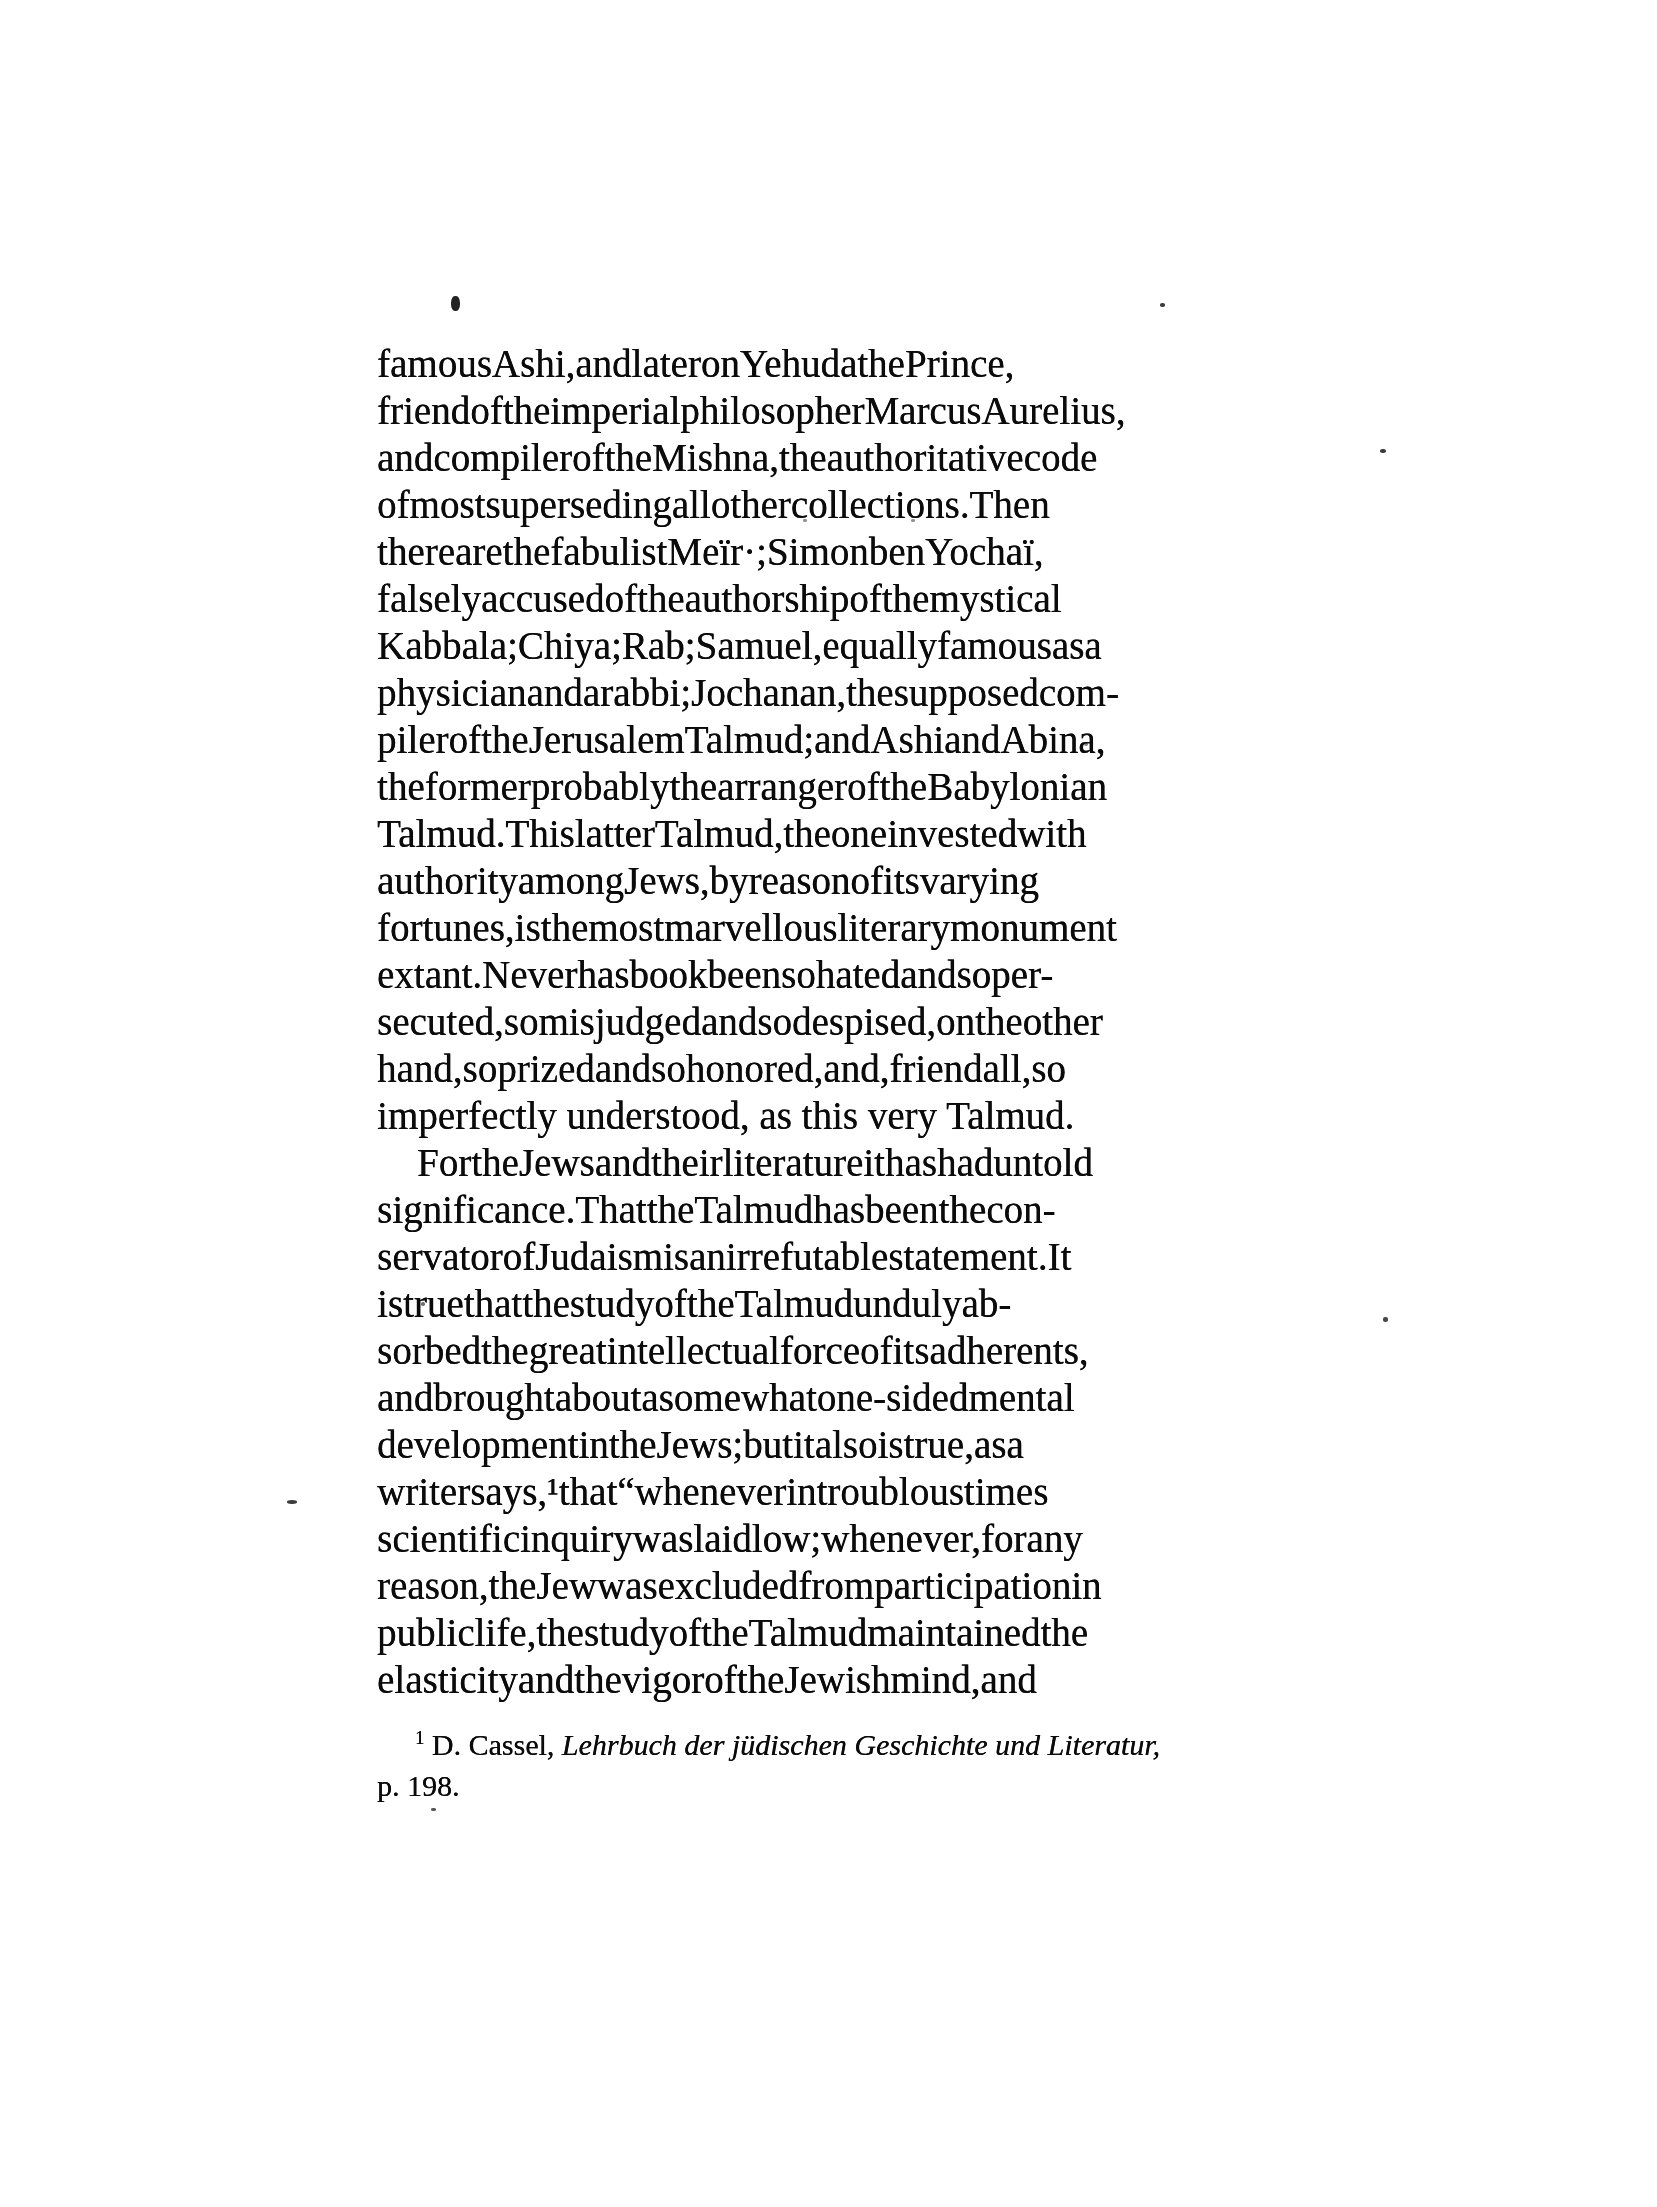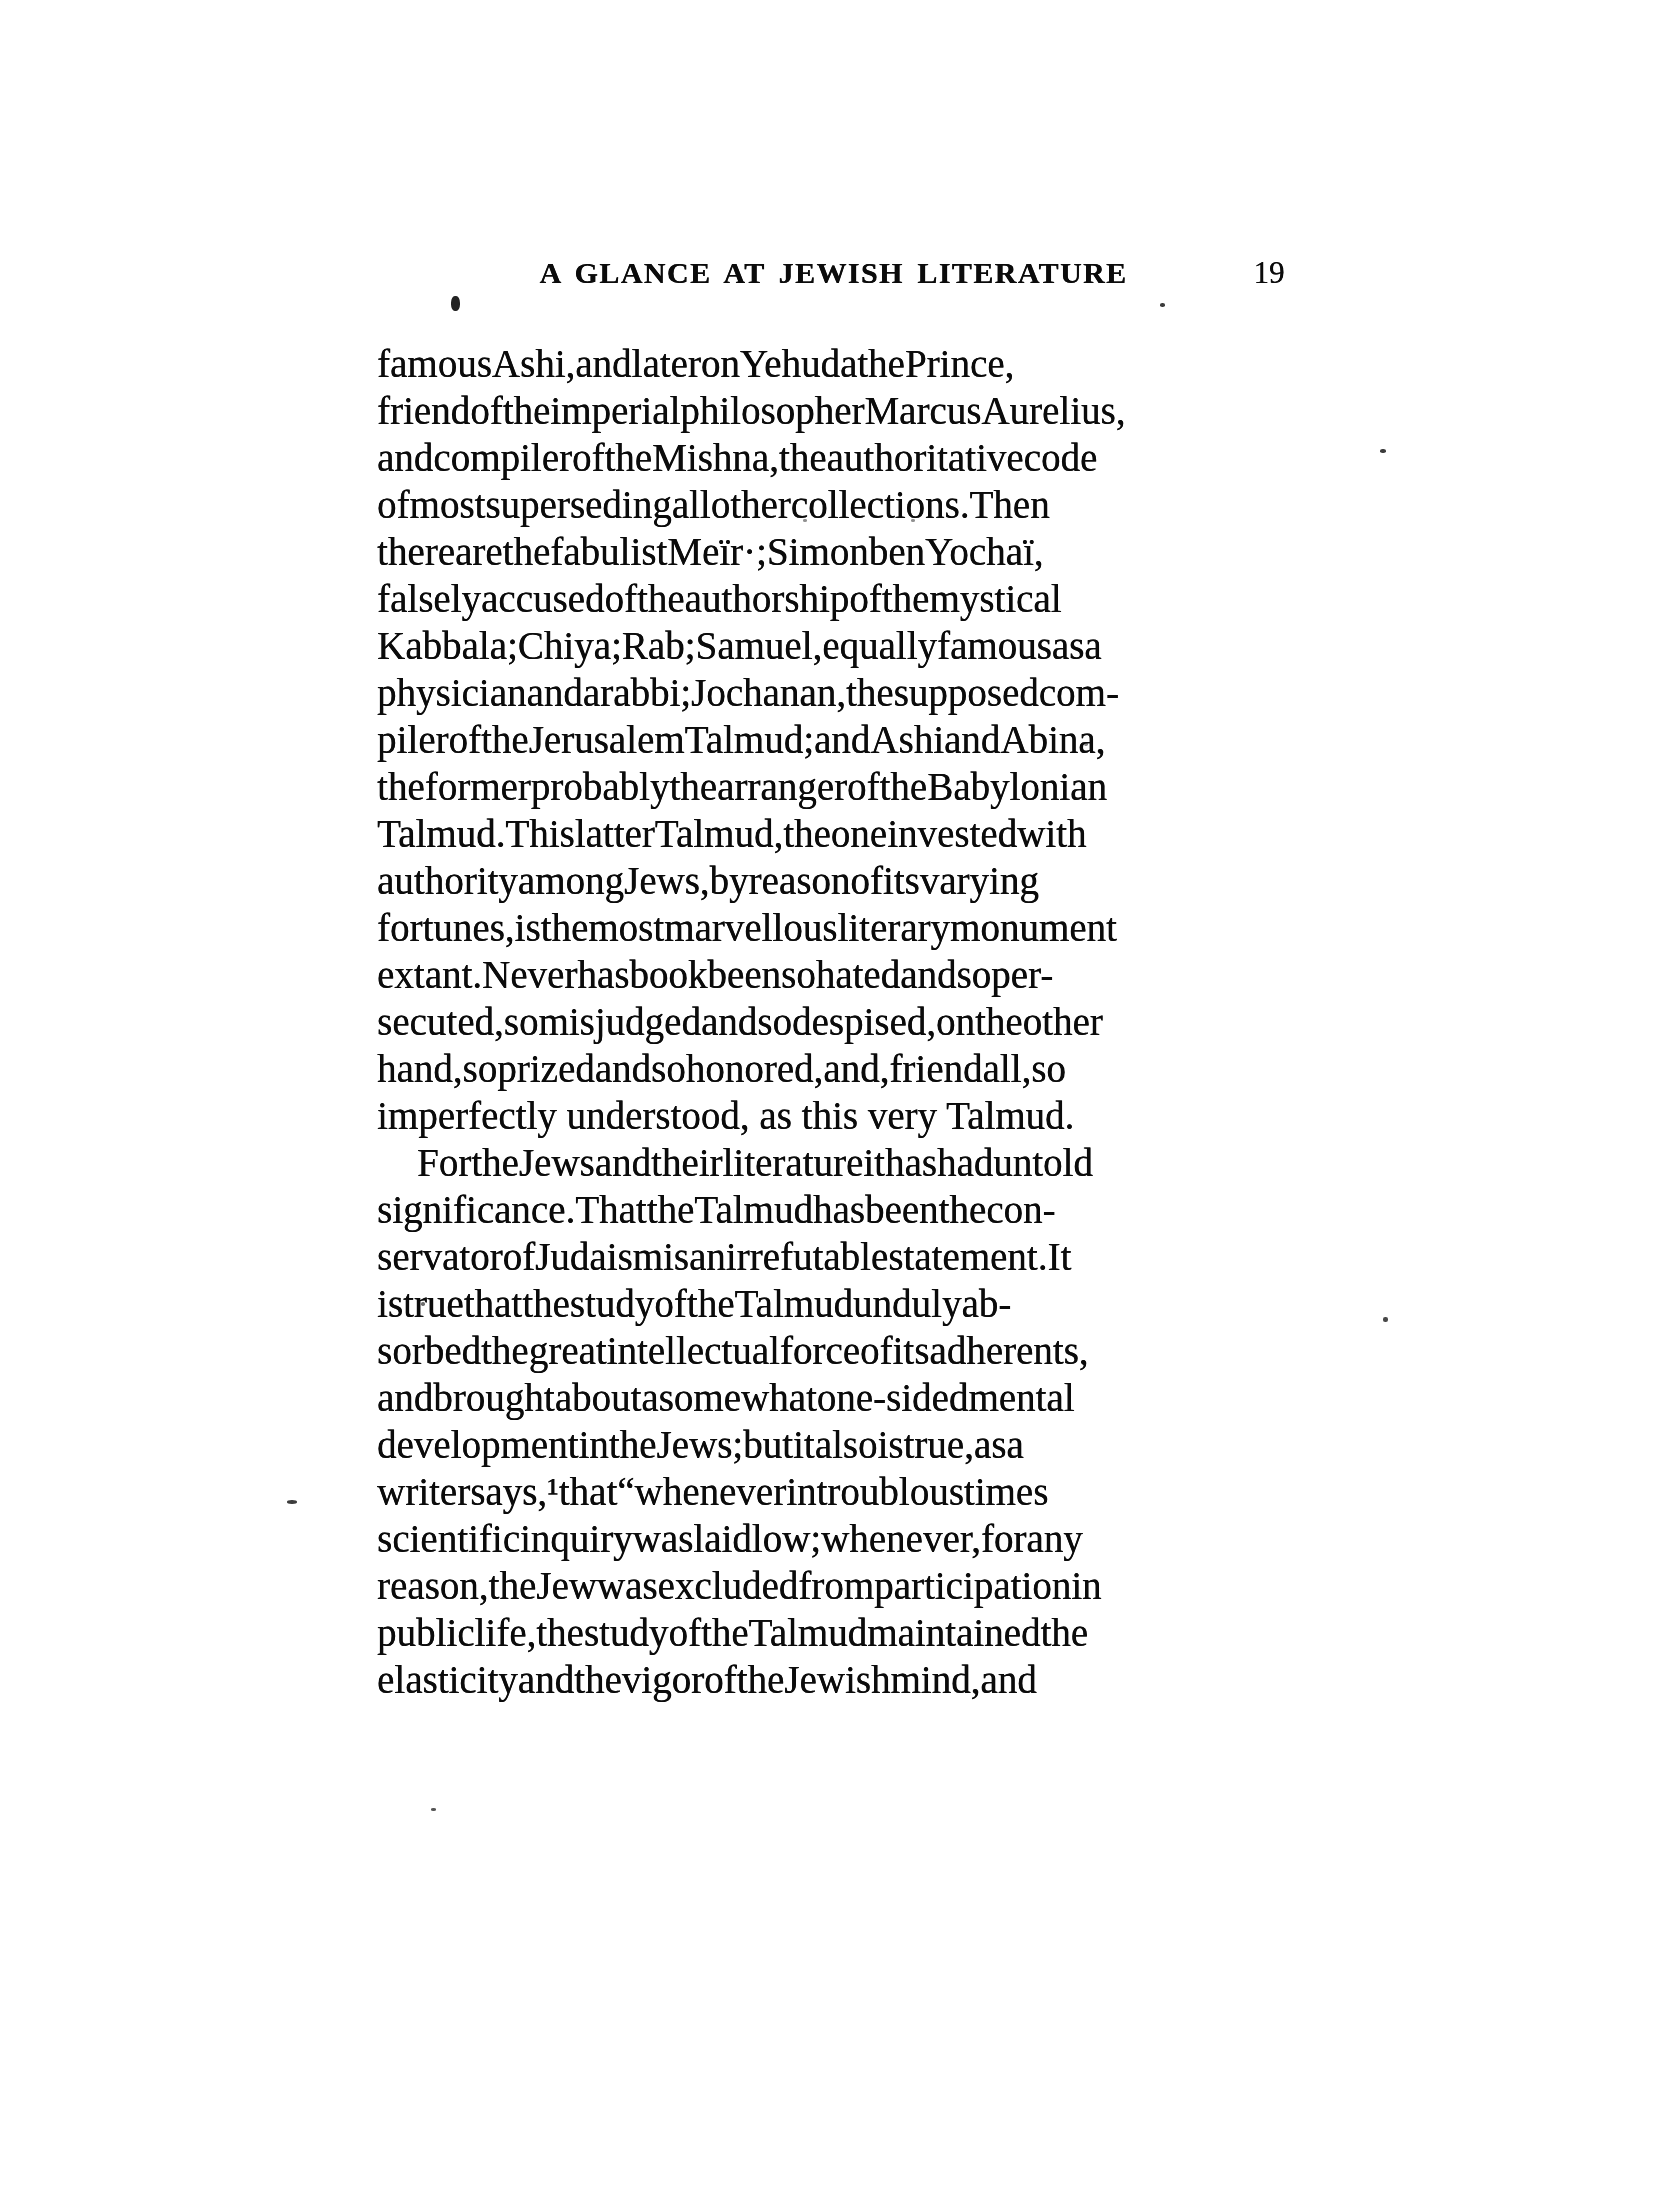--- a/index.html
+++ b/index.html
@@ -53,24 +53,20 @@
   .fn-line1 { padding-left: 38px; }
   .fn-sup { font-size: 0.62em; vertical-align: super; }
   .it { font-style: italic; }
   .speck { position: absolute; border-radius: 45%; }
 </style>
 </head>
 <body>
 
 <div id="page" style="background: rgb(255, 255, 255); color: rgb(11, 11, 11);">
 
-  <div id="running-header">
-    <div class="header-title">A GLANCE AT JEWISH LITERATURE</div>
-    <div class="page-number">19</div>
-  </div>
 
   <div id="body-text">
       <div>
         <div class="line just">
           <span>famous</span>
           <span>Ashi,</span>
           <span>and</span>
           <span>later</span>
           <span>on</span>
           <span>Yehuda</span>
@@ -357,20 +353,26 @@
           <span>vigor</span>
           <span>of</span>
           <span>the</span>
           <span>Jewish</span>
           <span>mind,</span>
           <span>and</span>
         </div>
       </div>
     </div>
 
+  <div id="footnote">
+    <div class="fn-line1">
+      <span class="fn-sup">1</span><span> D. Cassel, </span><span class="it">Lehrbuch der jüdischen Geschichte und Literatur,</span>
+    </div>
+    <div class="fn-line2">p. 198.</div>
+  </div>
 
 <div class="speck" style="left: 451px; top: 296px; width: 8.5px; height: 15px; opacity: 0.9; background: rgb(11, 11, 11);"></div>
     <div class="speck" style="left: 1160px; top: 303px; width: 4.7px; height: 3.8px; opacity: 0.8; background: rgb(11, 11, 11);"></div>
     <div class="speck" style="left: 1380px; top: 449px; width: 5.6px; height: 3.8px; opacity: 0.8; background: rgb(11, 11, 11);"></div>
     <div class="speck" style="left: 803px; top: 519px; width: 3.8px; height: 2.8px; opacity: 0.45; background: rgb(11, 11, 11);"></div>
     <div class="speck" style="left: 911px; top: 519px; width: 3.8px; height: 2.8px; opacity: 0.45; background: rgb(11, 11, 11);"></div>
     <div class="speck" style="left: 1084px; top: 742px; width: 3.8px; height: 3.8px; opacity: 0.5; background: rgb(11, 11, 11);"></div>
     <div class="speck" style="left: 421px; top: 1302px; width: 3.8px; height: 3.8px; opacity: 0.6; background: rgb(11, 11, 11);"></div>
     <div class="speck" style="left: 1383px; top: 1317px; width: 4.7px; height: 4.7px; opacity: 0.75; background: rgb(11, 11, 11);"></div>
     <div class="speck" style="left: 287px; top: 1500px; width: 10.4px; height: 3.8px; opacity: 0.8; background: rgb(11, 11, 11);"></div>

